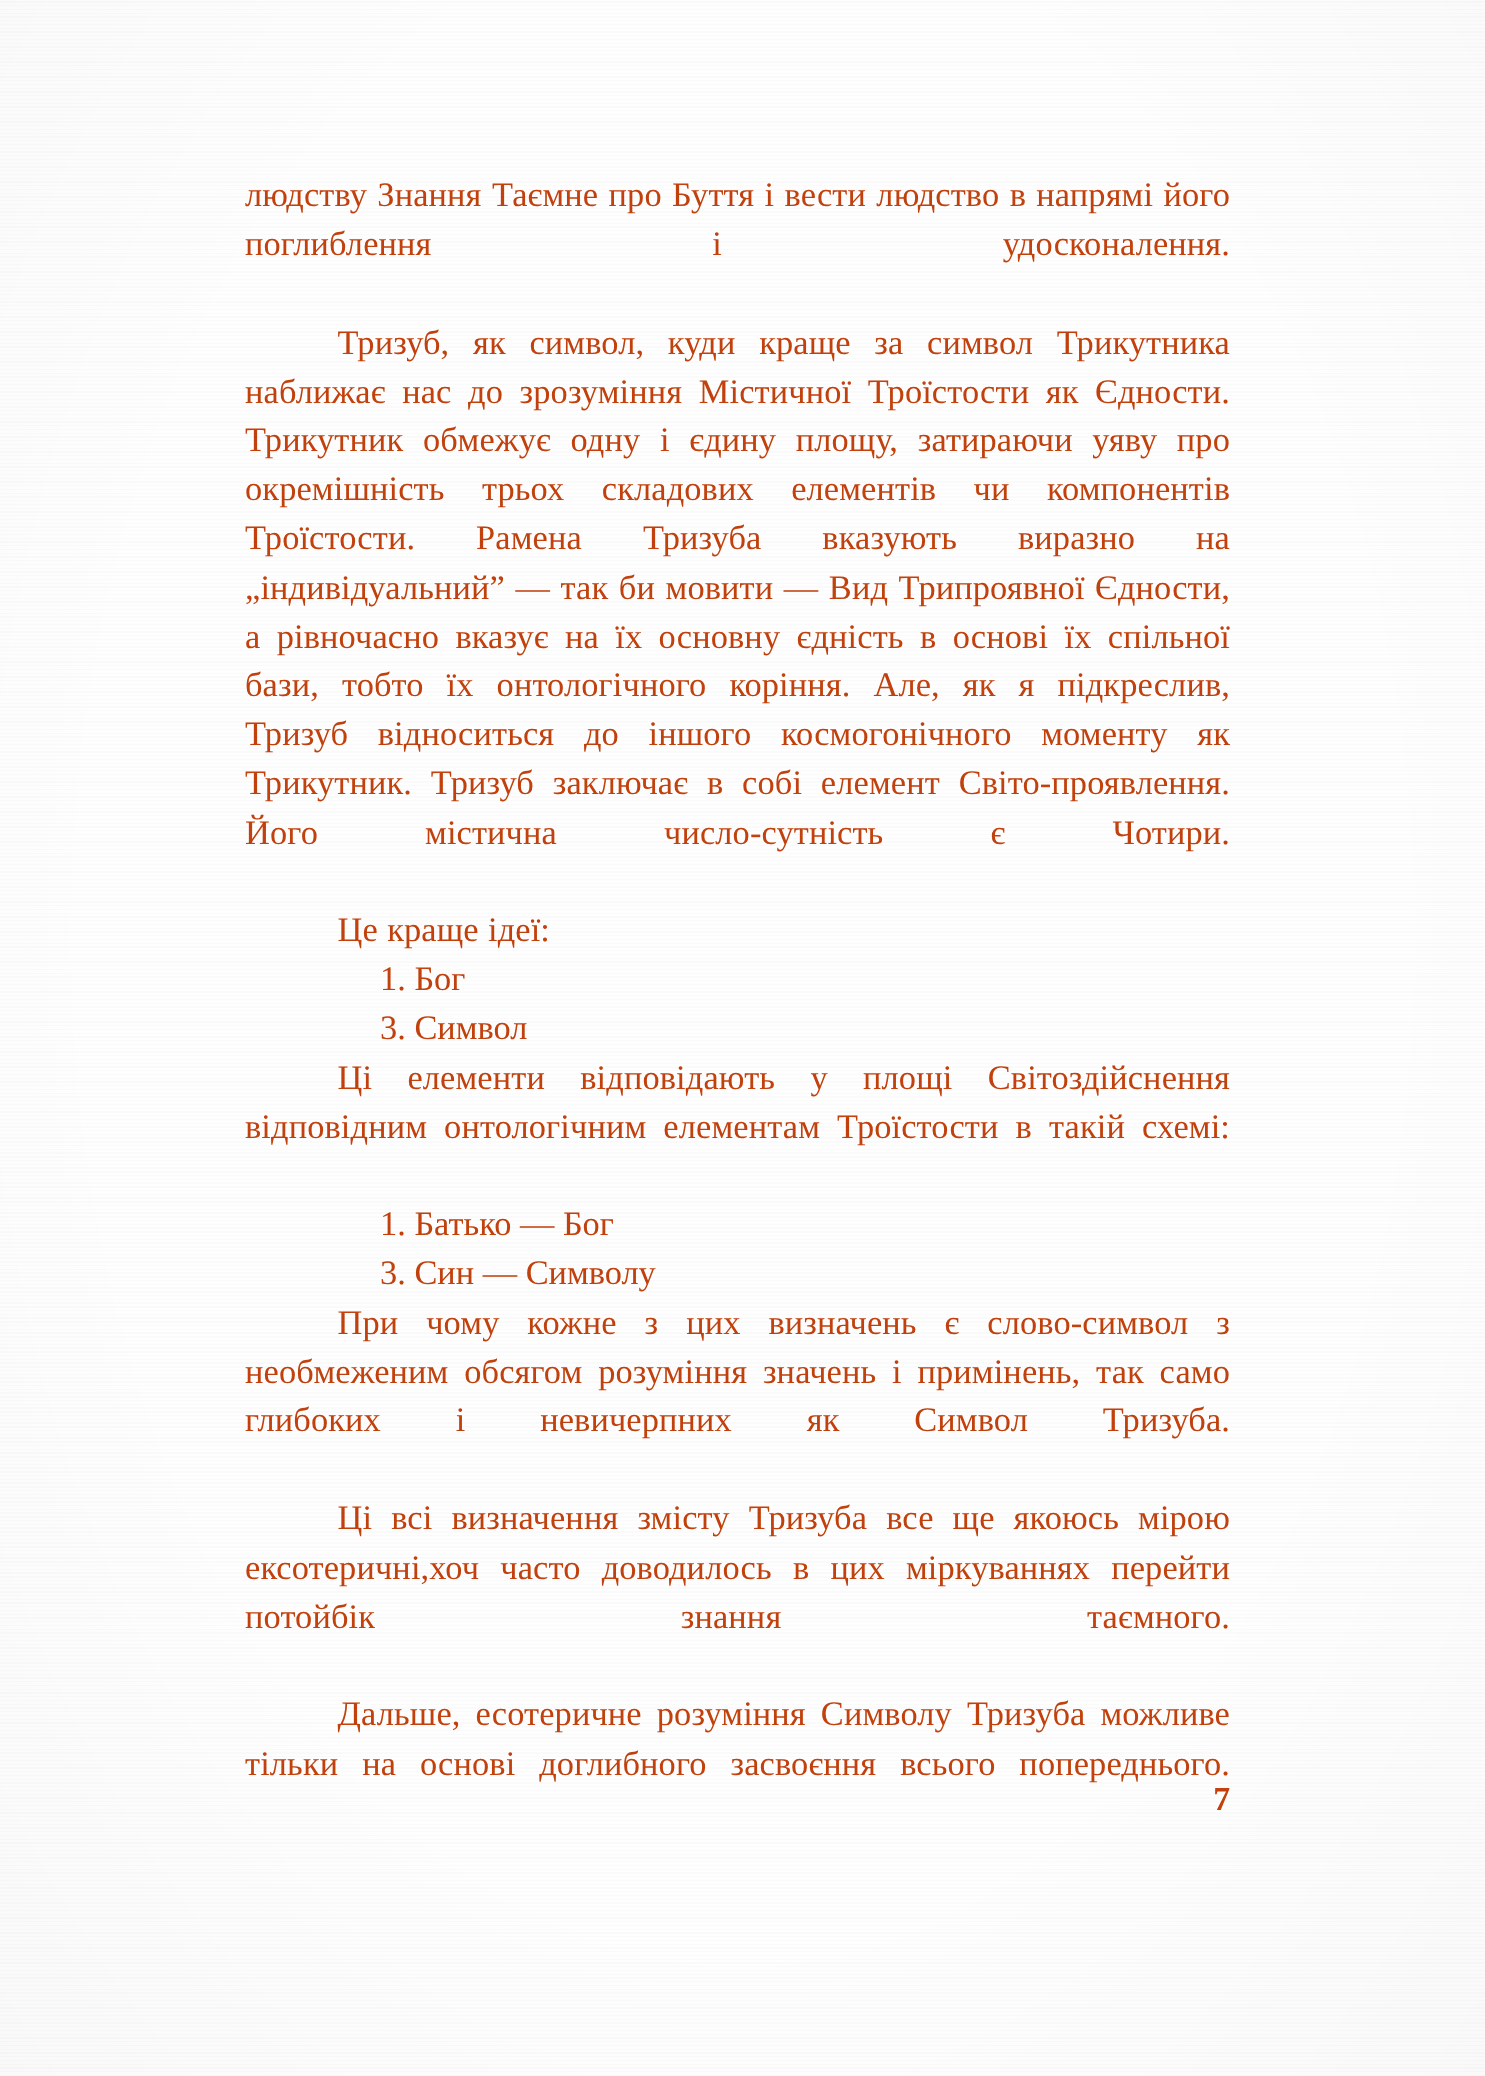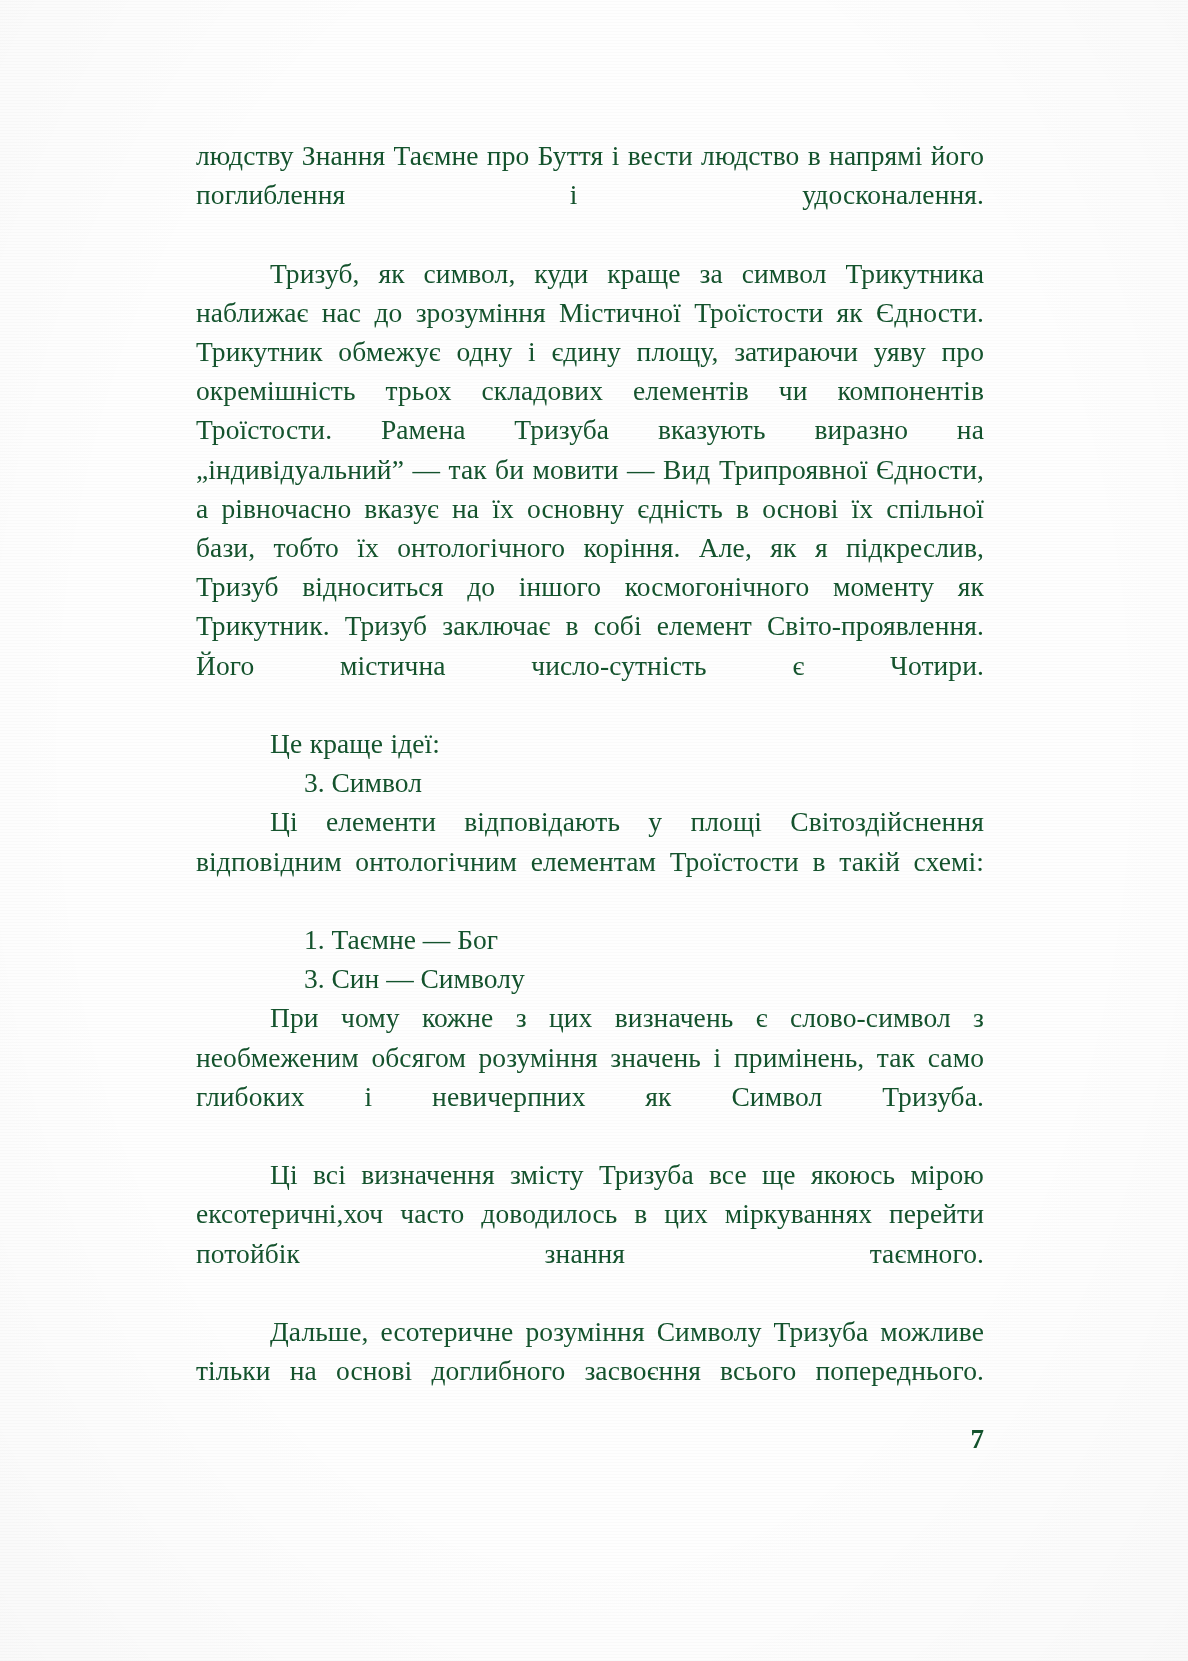--- a/index.html
+++ b/index.html
@@ -7,21 +7,21 @@
     padding: 0;
     background: #ffffff;
   }
   .page {
     position: relative;
     width: 1188px;
     height: 1661px;
     background: #fefefe;
     overflow: hidden;
     font-family: "Liberation Serif", "DejaVu Serif", serif;
-    color: #14532d;
+    color: #c2410c;
   }
   
   .page::before {
     content: "";
     position: absolute;
     inset: 0;
     background:
       radial-gradient(ellipse at 50% 45%, rgba(255,255,255,0) 60%, rgba(0,0,0,0.018) 100%);
     pointer-events: none;
   }
@@ -101,31 +101,35 @@
 
     <p class="para">людству Знання Таємне про Буття і вести людство в напрямі його поглиблення і удосконалення.</p>
 
     <p class="para indent">Тризуб, як символ, куди краще за символ Трикутника наближає нас до зрозуміння Містичної Троїстости як Єдности. Трикутник обмежує одну і єдину площу, затираючи уяву про окремішність трьох складових елементів чи компонентів Троїстости. Рамена Тризуба вказують виразно на „індивідуальний” — так би мовити — Вид Трипроявної Єдности, а рівночасно вказує на їх основну єдність в основі їх спільної бази, тобто їх онтологічного коріння. Але, як я підкреслив, Тризуб відноситься до іншого космогонічного моменту як Трикутник. Тризуб заключає в собі елемент Світо-проявлення. Його містична число-сутність є Чотири.</p>
 
 
     <p class="para indent nostretch">Це краще ідеї:</p>
 
     <ol class="numlist">
       <li>
+        <span class="li-num">1.</span>
+        <span class="li-text">Бог</span>
+      </li>
+      <li>
         <span class="li-num">3.</span>
         <span class="li-text">Символ</span>
       </li>
     </ol>
 
     <p class="para indent">Ці елементи відповідають у площі Світоздійснення відповідним онтологічним елементам Троїстости в такій схемі:</p>
 
     <ol class="numlist">
       <li>
         <span class="li-num">1.</span>
-        <span class="li-text">Таємне — Бог</span>
+        <span class="li-text">Батько — Бог</span>
       </li>
       <li>
         <span class="li-num">3.</span>
         <span class="li-text">Син — Символу</span>
       </li>
     </ol>
 
     <p class="para indent">При чому кожне з цих визначень є слово-символ з необмеженим обсягом розуміння значень і примінень, так само глибоких і невичерпних як Символ Тризуба.</p>
 
     <p class="para indent">Ці всі визначення змісту Тризуба все ще якоюсь мірою ексотеричні,хоч часто доводилось в цих міркуваннях перейти потойбік знання таємного.</p>

